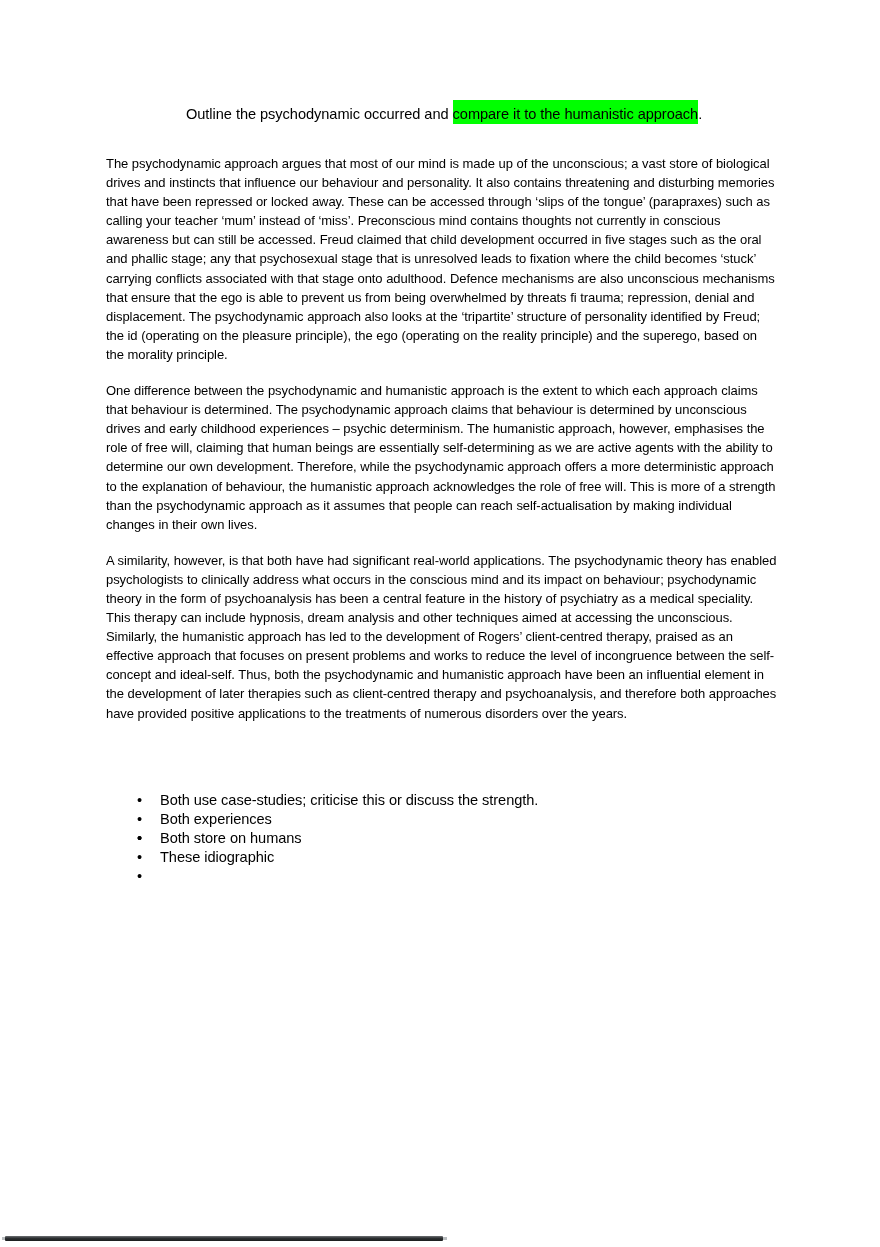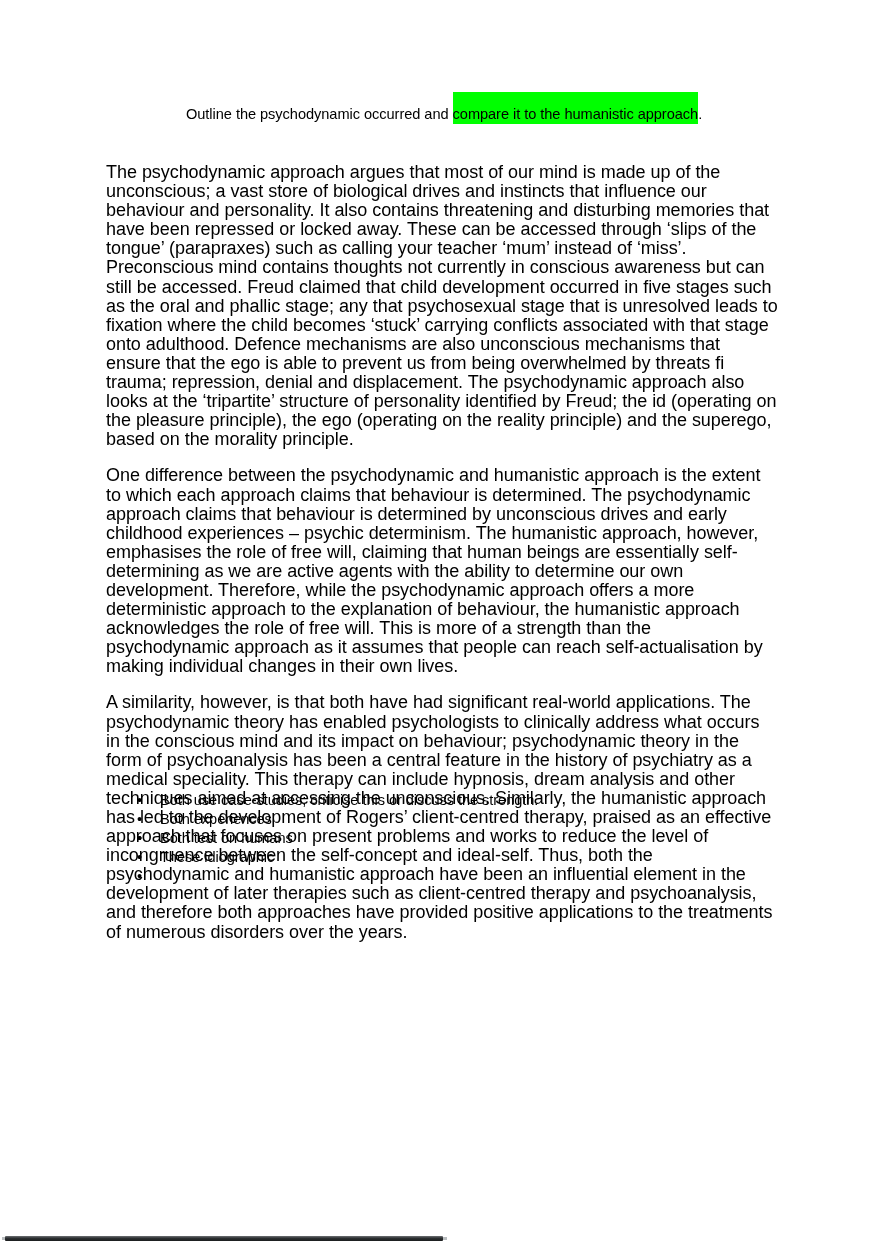--- a/index.html
+++ b/index.html
@@ -30,38 +30,38 @@
     position: absolute;
     left: 186px;
     top: 105px;
     font-size: 14.6px;
     line-height: 19px;
     white-space: nowrap;
     letter-spacing: -0.05px;
   }
   .hl {
     background: #00ff00;
-    padding: 14px 0 2px 0;
+    padding: 6px 0 2px 0;
     box-decoration-break: clone;
     text-align: right;
     -webkit-box-decoration-break: clone;
   }
 
   
   .body-block {
     position: absolute;
     left: 106px;
     top: 147px;
     width: 672px;
   }
   .para {
-    font-size: 18px;
+    font-size: 13px;
     line-height: 19.1px;
     text-align: left;
-    margin: 16px 0 17px 0;
+    margin: 7px 0 17px 0;
     letter-spacing: -0.06px;
     word-spacing: 0.1px;
   }
   .para:last-of-type { margin-bottom: 0; }
 
   
   .bullets {
     position: absolute;
     left: 106px;
     top: 791px;
@@ -135,21 +135,21 @@
     </li>
     <li>
       <span class="bullet-mark">•</span>
       <span>Both experiences</span>
     </li>
     <li>
       <span class="bullet-mark">•</span>
     </li>
     <li>
       <span class="bullet-mark">•</span>
-      <span>Both test on humans</span>
+      <span>Both store on humans</span>
     </li>
     <li>
       <span class="bullet-mark">•</span>
       <span>These idiographic</span>
     </li>
     <li>
       <span class="bullet-mark">•</span>
     </li>
   </ul>
 

